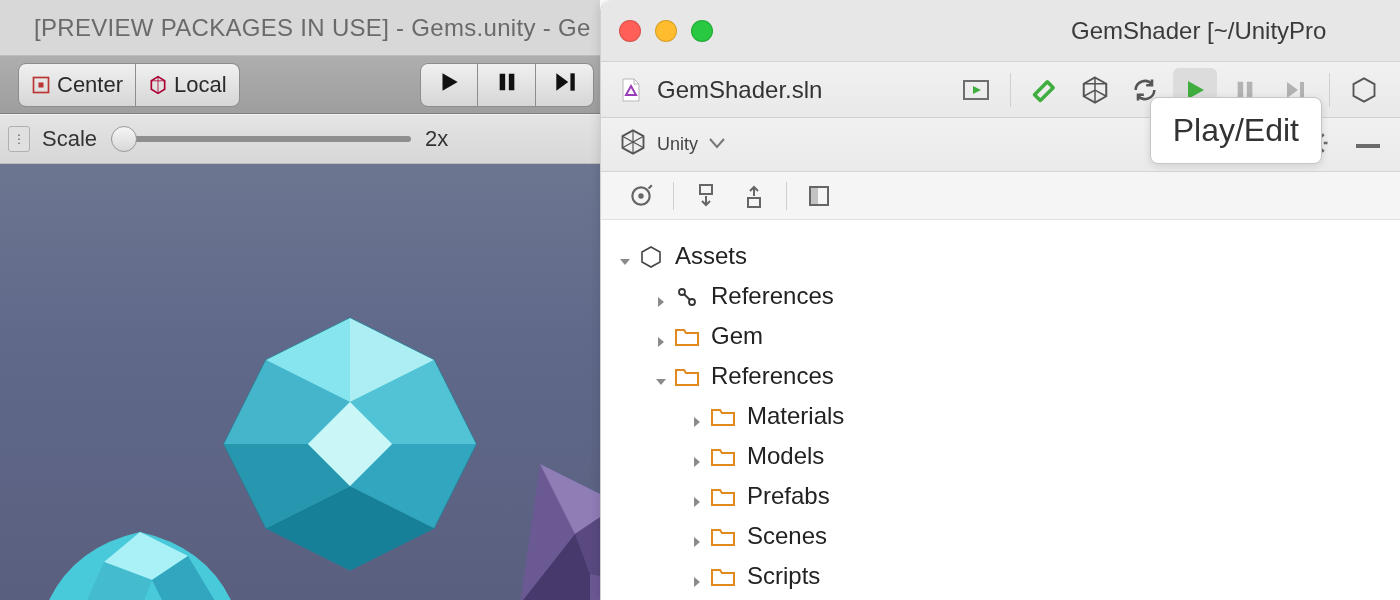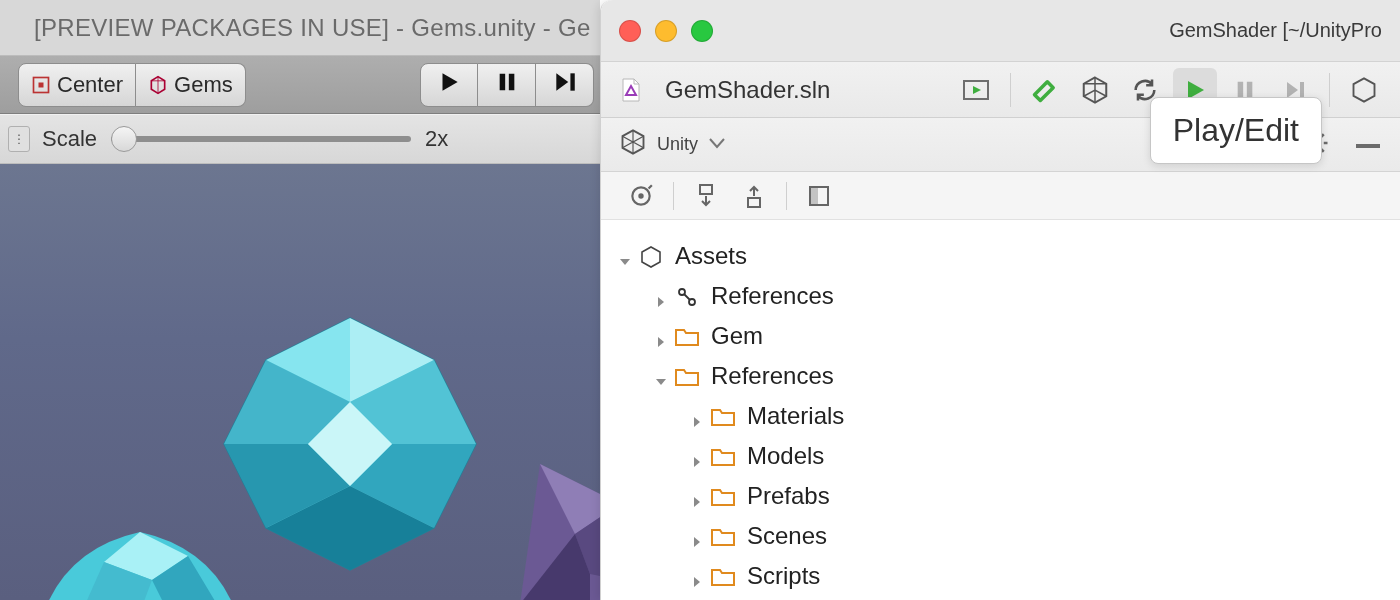--- a/index.html
+++ b/index.html
@@ -57,28 +57,28 @@
     background: #fff; border-left: 1px solid #d0d0d0; box-shadow: -2px 0 10px rgba(0,0,0,0.1);
     border-radius: 12px 0 0 0;
   }
   .mac-titlebar {
     height: 62px; background: #e7e7e7; border-radius: 12px 0 0 0;
     display: flex; align-items: center; padding: 0 18px; border-bottom: 1px solid #d3d3d3;
   }
   .traffic { display: flex; gap: 14px; margin-right: 18px; }
   .dot { width: 22px; height: 22px; border-radius: 50%; border: 1px solid rgba(0,0,0,.15); }
   .dot.red { background:#ff5f57; } .dot.yellow{ background:#febc2e; } .dot.green{ background:#28c840; }
-  .mac-title { flex:1; text-align:right; font-size: 20px; color:#3a3a3a; white-space:nowrap; overflow:hidden; padding-left:340px; }
+  .mac-title { flex:1; text-align:left; font-size: 24px; color:#3a3a3a; white-space:nowrap; overflow:hidden; padding-left:340px; }
 
   .ide-toolbar {
     height: 56px; background: linear-gradient(#f1f1f1,#e9e9e9);
     border-bottom: 1px solid #d0d0d0; display:flex; align-items:center; padding: 0 14px 0 18px; gap: 6px;
   }
   .sln-icon { width:24px; height:26px; }
-  .sln-name { font-size: 24px; color:#333; margin-left:16px; }
+  .sln-name { font-size: 24px; color:#333; margin-left:8px; }
   .ide-toolbar .grow { flex: 1; }
   .ide-btn { width: 44px; height: 44px; display:flex; align-items:center; justify-content:center; cursor:default; color:#6e6e6e; }
   .ide-btn.green svg { color:#3fae3f; }
   .ide-btn.dim { opacity: .38; }
   .ide-btn.active { background:#dcdcdc; border-radius:6px; }
   .vsep { width:1px; height:34px; background:#cfcfcf; margin:0 6px; }
 
   .ide-subbar {
     height: 54px; background: linear-gradient(#f1f1f1,#eaeaea);
     border-bottom: 1px solid #d4d4d4; display:flex; align-items:center; padding:0 18px; gap:10px; position:relative;
@@ -127,21 +127,21 @@
         </span>
         <span>Center</span>
       </div>
       <div class="tb-btn last">
         <span class="tb-icon">
           <svg viewBox="0 0 24 24" width="20" height="20">
               <path d="M12 2l8 5v10l-8 5-8-5V7z" fill="none" stroke="#a03" stroke-width="2"></path>
               <path d="M12 2v20M4 7l16 0" stroke="#a03" stroke-width="1"></path>
             </svg>
         </span>
-        <span>Gems</span>
+        <span>Local</span>
       </div>
     </div>
     <div class="tb-spacer"></div>
     <div class="tb-group">
       <div class="tb-btn sq first">
         <span><svg width="26" height="26" viewBox="0 0 24 24">
               <path d="M6 4l14 8-14 8z" fill="#111"></path>
             </svg></span>
       </div>
       <div class="tb-btn sq mid">

